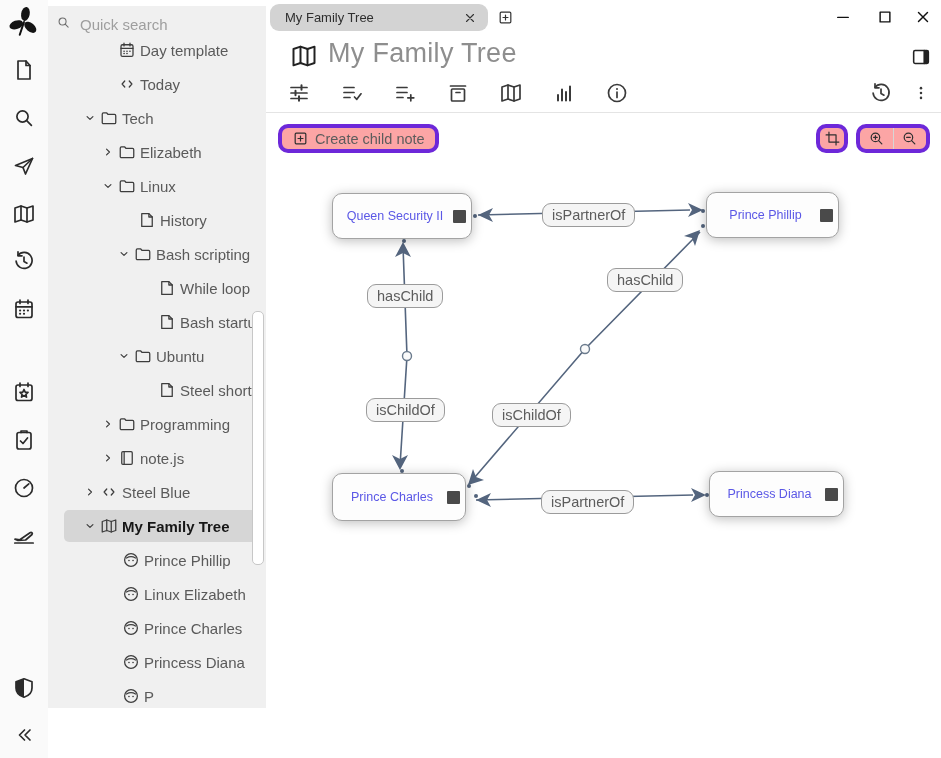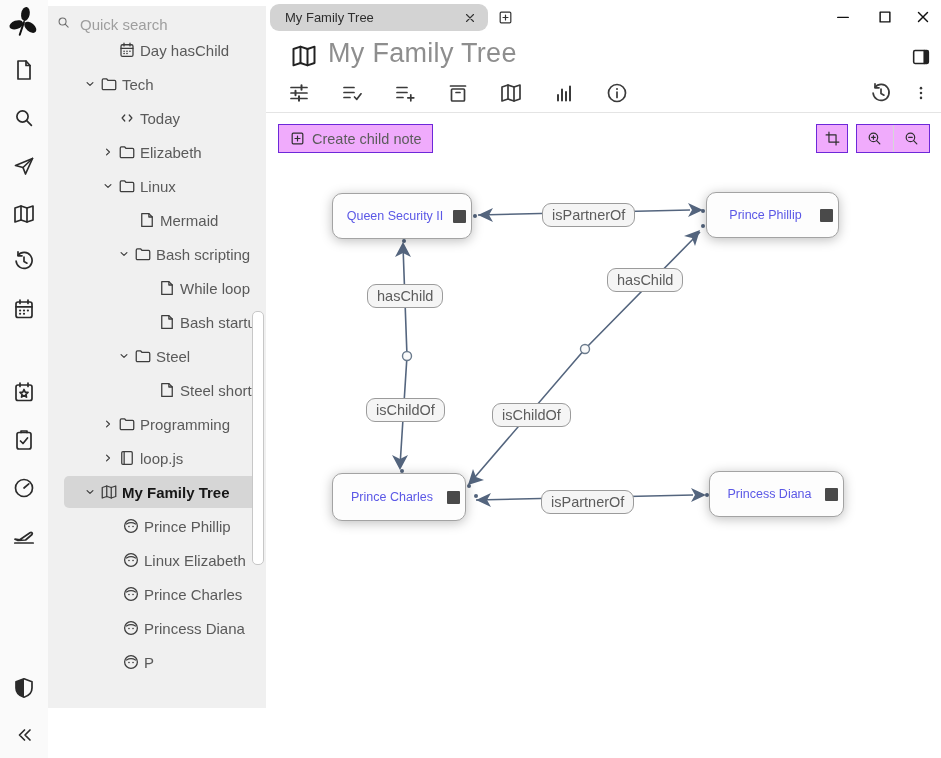--- a/index.html
+++ b/index.html
@@ -42,21 +42,21 @@
   .tab .tablabel{padding-left:15px;flex:1;overflow:hidden;white-space:nowrap;}
   .tab .tclose{margin-right:11px;color:#333;}
   .newtab{position:absolute;left:231px;top:9px;color:#333;}
   .winbtn{position:absolute;top:8px;color:#111;}
   .titleicon{position:absolute;left:24px;top:42px;color:#222;}
   .pagetitle{position:absolute;left:62px;top:38px;font-size:27px;color:#8e8e8e;letter-spacing:.3px;}
   .splitbtn{position:absolute;left:644px;top:46px;color:#222;}
   .ribicon{position:absolute;top:81px;color:#3a3a3a;}
   .ribline{position:absolute;left:0;right:0;top:112px;height:1px;background:#e4e4e4;}
 
-  .btn{position:absolute;background:#f0abfc;border:1px solid #6d28d9;border-radius:0;box-sizing:border-box;}
+  .btn{position:absolute;background:#fca5a5;border:4px solid #6d28d9;border-radius:10px;box-sizing:border-box;}
   .createchild{left:12px;top:124px;height:29px;display:flex;align-items:center;gap:6px;padding:0 10px;
        font-size:14.5px;color:#5c5c5c;}
   .createchild .cicon{color:#2f2f2f;}
   .cropbtn{left:550px;top:124px;width:32px;height:29px;display:flex;align-items:center;justify-content:center;color:#2f2f2f;}
   .zoomgrp{left:590px;top:124px;width:74px;height:29px;display:flex;}
   .zoomgrp .zcell{flex:1;display:flex;align-items:center;justify-content:center;color:#2f2f2f;}
   .zoomgrp .zcell + .zcell{border-left:1px solid #d6d6d6;}
 
   
   .canvas{position:absolute;left:0;top:158px;width:675px;height:600px;background:#fff;}
@@ -315,157 +315,170 @@
       <input placeholder="Quick search" style="">
     </div>
     <div class="rows">
       <div class="trow" style="padding-left:50px">
           <span class="chev"></span>
           <span class="ticon">
             <svg class="ic s18">
               <use href="#i-calendar"></use>
             </svg>
           </span>
-          <span class="tlabel">Day hasChild</span>
+          <span class="tlabel">Day template</span>
+        </div>
+      <div class="trow" style="padding-left:50px">
+          <span class="chev"></span>
+          <span class="ticon">
+            <svg class="ic s18">
+              <use href="#i-code"></use>
+            </svg>
+          </span>
+          <span class="tlabel">Today</span>
         </div>
       <div class="trow" style="padding-left:32px">
           <span class="chev">
             <svg class="ic s14">
               <use href="#i-chevdown"></use>
             </svg>
           </span>
           <span class="ticon">
             <svg class="ic s18">
               <use href="#i-folder"></use>
             </svg>
           </span>
           <span class="tlabel">Tech</span>
         </div>
       <div class="trow" style="padding-left:50px">
-          <span class="chev"></span>
+          <span class="chev">
+            <svg class="ic s14">
+              <use href="#i-chevright"></use>
+            </svg>
+          </span>
+          <span class="ticon">
+            <svg class="ic s18">
+              <use href="#i-folder"></use>
+            </svg>
+          </span>
+          <span class="tlabel">Elizabeth</span>
+        </div>
+      <div class="trow" style="padding-left:50px">
+          <span class="chev">
+            <svg class="ic s14">
+              <use href="#i-chevdown"></use>
+            </svg>
+          </span>
+          <span class="ticon">
+            <svg class="ic s18">
+              <use href="#i-folder"></use>
+            </svg>
+          </span>
+          <span class="tlabel">Linux</span>
+        </div>
+      <div class="trow" style="padding-left:70px">
+          <span class="chev"></span>
+          <span class="ticon">
+            <svg class="ic s18">
+              <use href="#i-note"></use>
+            </svg>
+          </span>
+          <span class="tlabel">History</span>
+        </div>
+      <div class="trow" style="padding-left:66px">
+          <span class="chev">
+            <svg class="ic s14">
+              <use href="#i-chevdown"></use>
+            </svg>
+          </span>
+          <span class="ticon">
+            <svg class="ic s18">
+              <use href="#i-folder"></use>
+            </svg>
+          </span>
+          <span class="tlabel">Bash scripting</span>
+        </div>
+      <div class="trow" style="padding-left:90px">
+          <span class="chev"></span>
+          <span class="ticon">
+            <svg class="ic s18">
+              <use href="#i-note"></use>
+            </svg>
+          </span>
+          <span class="tlabel">While loop</span>
+        </div>
+      <div class="trow" style="padding-left:90px">
+          <span class="chev"></span>
+          <span class="ticon">
+            <svg class="ic s18">
+              <use href="#i-note"></use>
+            </svg>
+          </span>
+          <span class="tlabel">Bash startu</span>
+        </div>
+      <div class="trow" style="padding-left:66px">
+          <span class="chev">
+            <svg class="ic s14">
+              <use href="#i-chevdown"></use>
+            </svg>
+          </span>
+          <span class="ticon">
+            <svg class="ic s18">
+              <use href="#i-folder"></use>
+            </svg>
+          </span>
+          <span class="tlabel">Ubuntu</span>
+        </div>
+      <div class="trow" style="padding-left:90px">
+          <span class="chev"></span>
+          <span class="ticon">
+            <svg class="ic s18">
+              <use href="#i-note"></use>
+            </svg>
+          </span>
+          <span class="tlabel">Steel short</span>
+        </div>
+      <div class="trow" style="padding-left:50px">
+          <span class="chev">
+            <svg class="ic s14">
+              <use href="#i-chevright"></use>
+            </svg>
+          </span>
+          <span class="ticon">
+            <svg class="ic s18">
+              <use href="#i-folder"></use>
+            </svg>
+          </span>
+          <span class="tlabel">Programming</span>
+        </div>
+      <div class="trow" style="padding-left:50px">
+          <span class="chev">
+            <svg class="ic s14">
+              <use href="#i-chevright"></use>
+            </svg>
+          </span>
+          <span class="ticon">
+            <svg class="ic s18">
+              <use href="#i-book"></use>
+            </svg>
+          </span>
+          <span class="tlabel">note.js</span>
+        </div>
+      <div class="trow" style="padding-left:32px">
+          <span class="chev">
+            <svg class="ic s14">
+              <use href="#i-chevright"></use>
+            </svg>
+          </span>
           <span class="ticon">
             <svg class="ic s18">
               <use href="#i-code"></use>
             </svg>
           </span>
-          <span class="tlabel">Today</span>
-        </div>
-      <div class="trow" style="padding-left:50px">
-          <span class="chev">
-            <svg class="ic s14">
-              <use href="#i-chevright"></use>
-            </svg>
-          </span>
-          <span class="ticon">
-            <svg class="ic s18">
-              <use href="#i-folder"></use>
-            </svg>
-          </span>
-          <span class="tlabel">Elizabeth</span>
-        </div>
-      <div class="trow" style="padding-left:50px">
-          <span class="chev">
-            <svg class="ic s14">
-              <use href="#i-chevdown"></use>
-            </svg>
-          </span>
-          <span class="ticon">
-            <svg class="ic s18">
-              <use href="#i-folder"></use>
-            </svg>
-          </span>
-          <span class="tlabel">Linux</span>
-        </div>
-      <div class="trow" style="padding-left:70px">
-          <span class="chev"></span>
-          <span class="ticon">
-            <svg class="ic s18">
-              <use href="#i-note"></use>
-            </svg>
-          </span>
-          <span class="tlabel">Mermaid</span>
-        </div>
-      <div class="trow" style="padding-left:66px">
-          <span class="chev">
-            <svg class="ic s14">
-              <use href="#i-chevdown"></use>
-            </svg>
-          </span>
-          <span class="ticon">
-            <svg class="ic s18">
-              <use href="#i-folder"></use>
-            </svg>
-          </span>
-          <span class="tlabel">Bash scripting</span>
-        </div>
-      <div class="trow" style="padding-left:90px">
-          <span class="chev"></span>
-          <span class="ticon">
-            <svg class="ic s18">
-              <use href="#i-note"></use>
-            </svg>
-          </span>
-          <span class="tlabel">While loop</span>
-        </div>
-      <div class="trow" style="padding-left:90px">
-          <span class="chev"></span>
-          <span class="ticon">
-            <svg class="ic s18">
-              <use href="#i-note"></use>
-            </svg>
-          </span>
-          <span class="tlabel">Bash startu</span>
-        </div>
-      <div class="trow" style="padding-left:66px">
-          <span class="chev">
-            <svg class="ic s14">
-              <use href="#i-chevdown"></use>
-            </svg>
-          </span>
-          <span class="ticon">
-            <svg class="ic s18">
-              <use href="#i-folder"></use>
-            </svg>
-          </span>
-          <span class="tlabel">Steel</span>
-        </div>
-      <div class="trow" style="padding-left:90px">
-          <span class="chev"></span>
-          <span class="ticon">
-            <svg class="ic s18">
-              <use href="#i-note"></use>
-            </svg>
-          </span>
-          <span class="tlabel">Steel short</span>
-        </div>
-      <div class="trow" style="padding-left:50px">
-          <span class="chev">
-            <svg class="ic s14">
-              <use href="#i-chevright"></use>
-            </svg>
-          </span>
-          <span class="ticon">
-            <svg class="ic s18">
-              <use href="#i-folder"></use>
-            </svg>
-          </span>
-          <span class="tlabel">Programming</span>
-        </div>
-      <div class="trow" style="padding-left:50px">
-          <span class="chev">
-            <svg class="ic s14">
-              <use href="#i-chevright"></use>
-            </svg>
-          </span>
-          <span class="ticon">
-            <svg class="ic s18">
-              <use href="#i-book"></use>
-            </svg>
-          </span>
-          <span class="tlabel">loop.js</span>
+          <span class="tlabel">Steel Blue</span>
         </div>
       <div class="trow sel" style="padding-left:32px">
           <div class="selbg"></div>
           <span class="chev">
             <svg class="ic s14">
               <use href="#i-chevdown"></use>
             </svg>
           </span>
           <span class="ticon">
             <svg class="ic s18">

